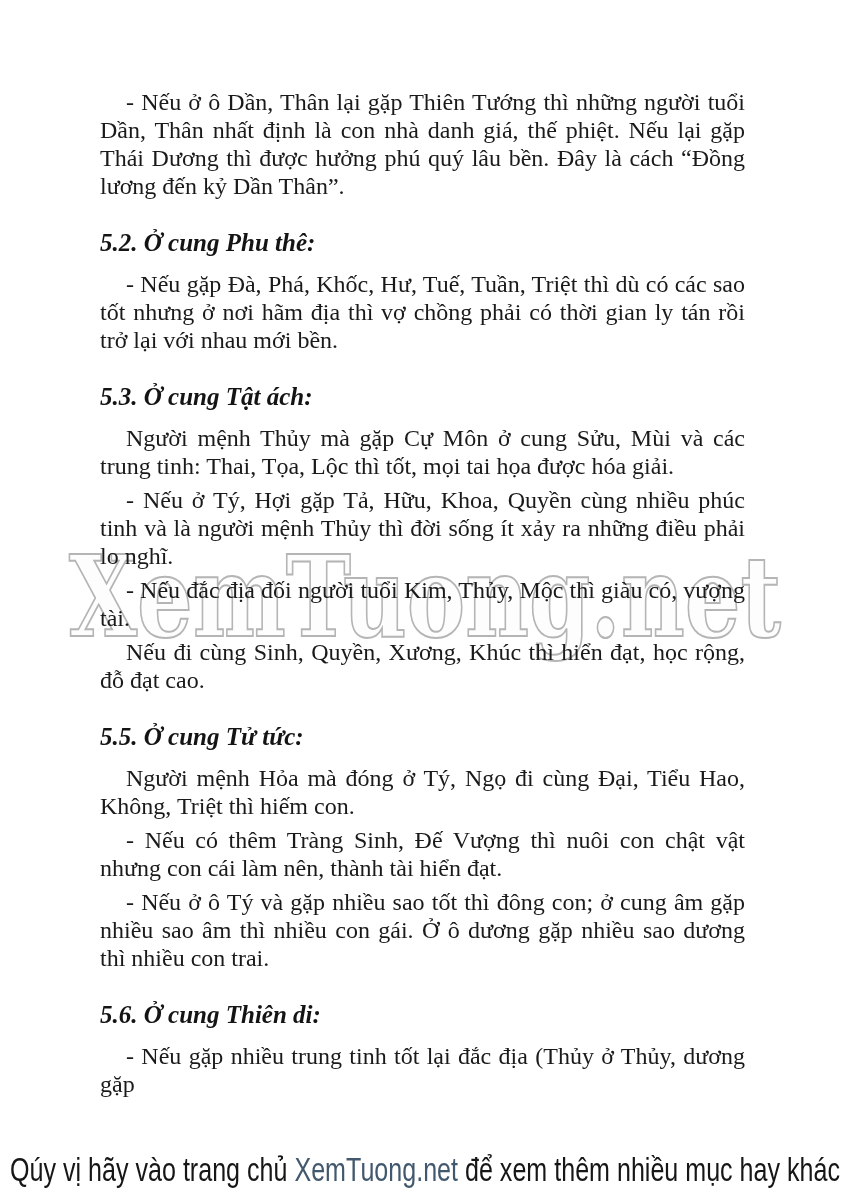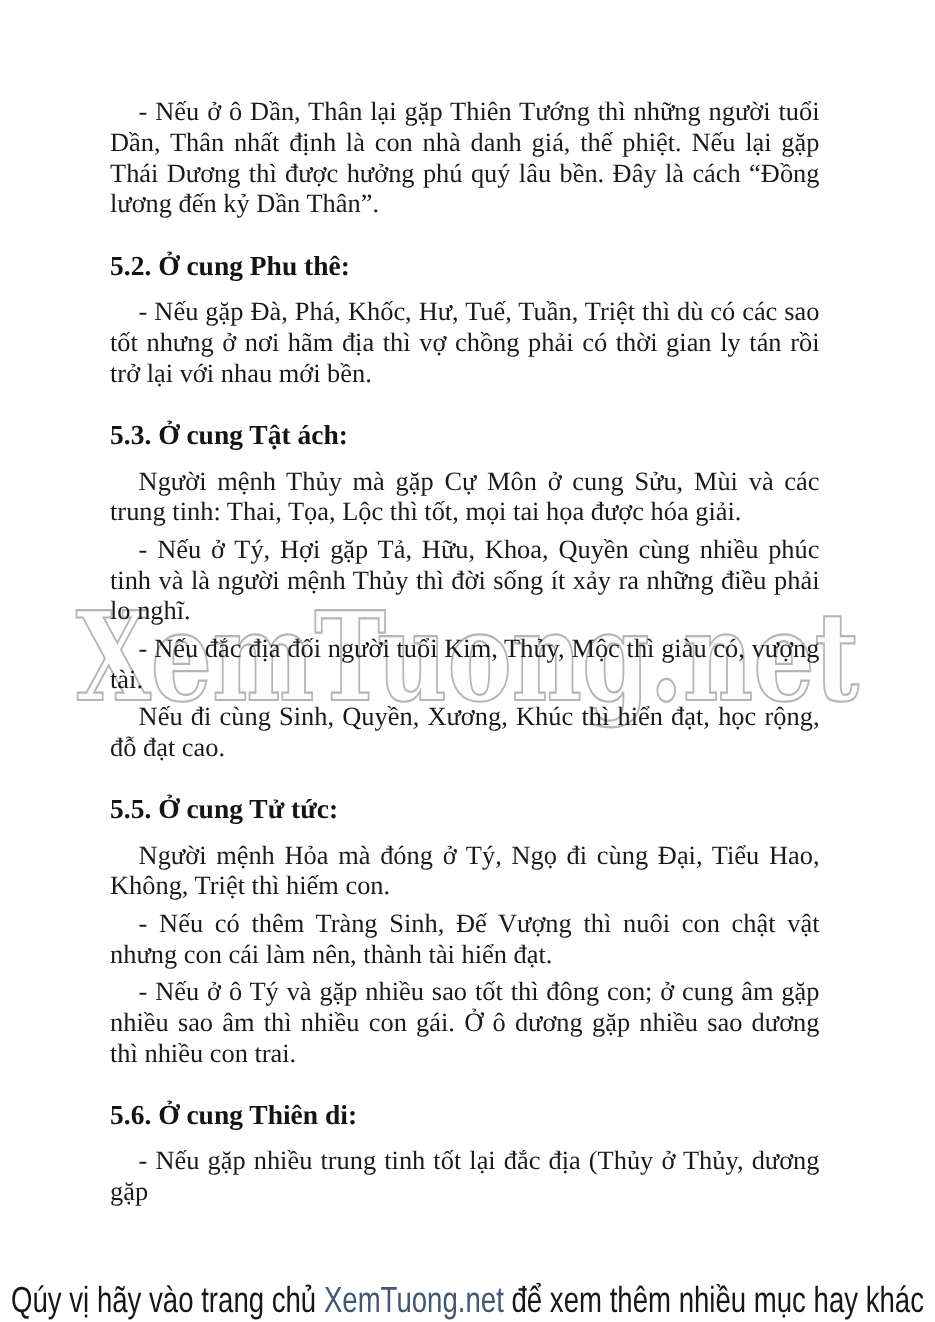--- a/index.html
+++ b/index.html
@@ -41,33 +41,34 @@
   .body-p {
     font-size: 24px;
     line-height: 28px;
     text-align: justify;
     text-indent: 26px;
     margin: 0 0 6px 0;
   }
   .sec-h {
     font-family: "Liberation Serif", "DejaVu Serif", serif;
     font-weight: bold;
+    font-style: italic;
     font-size: 25px;
     line-height: 34px;
     color: #141414;
     margin: 26px 0 10px 0;
   }
   
   .footer {
     position: absolute;
     left: 0; top: 1150px;
     width: 850px;
     height: 52px;
     display: flex;
-    align-items: flex-end;
+    align-items: flex-start;
     justify-content: center;
     z-index: 1;
   }
   .footer-inner {
     font-family: "Liberation Sans", "DejaVu Sans", sans-serif;
     font-size: 33px;
     line-height: 40px;
     color: #161616;
     white-space: nowrap;
     transform: scaleX(0.76);

